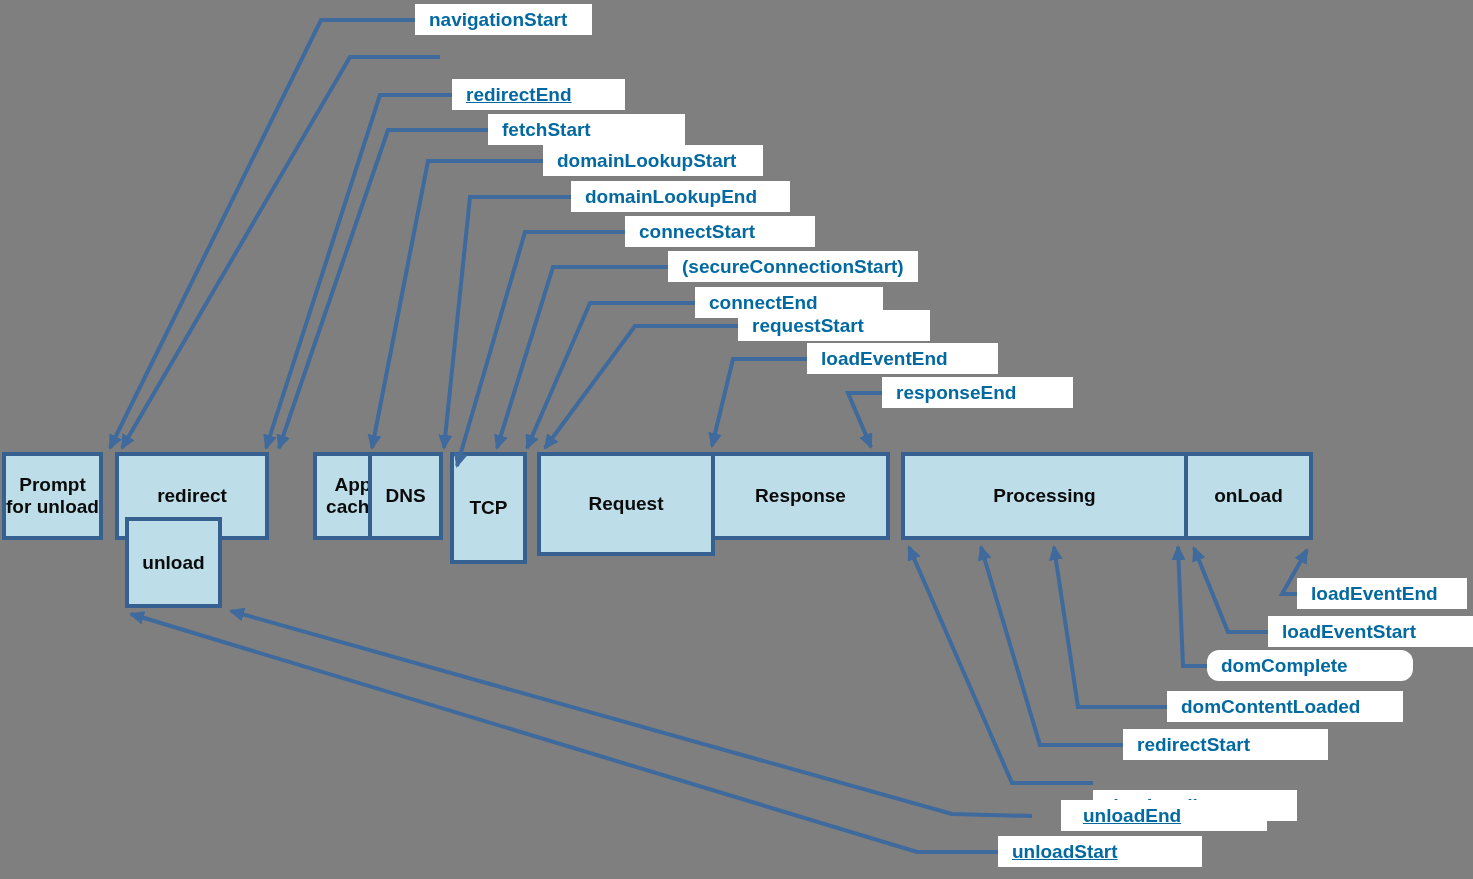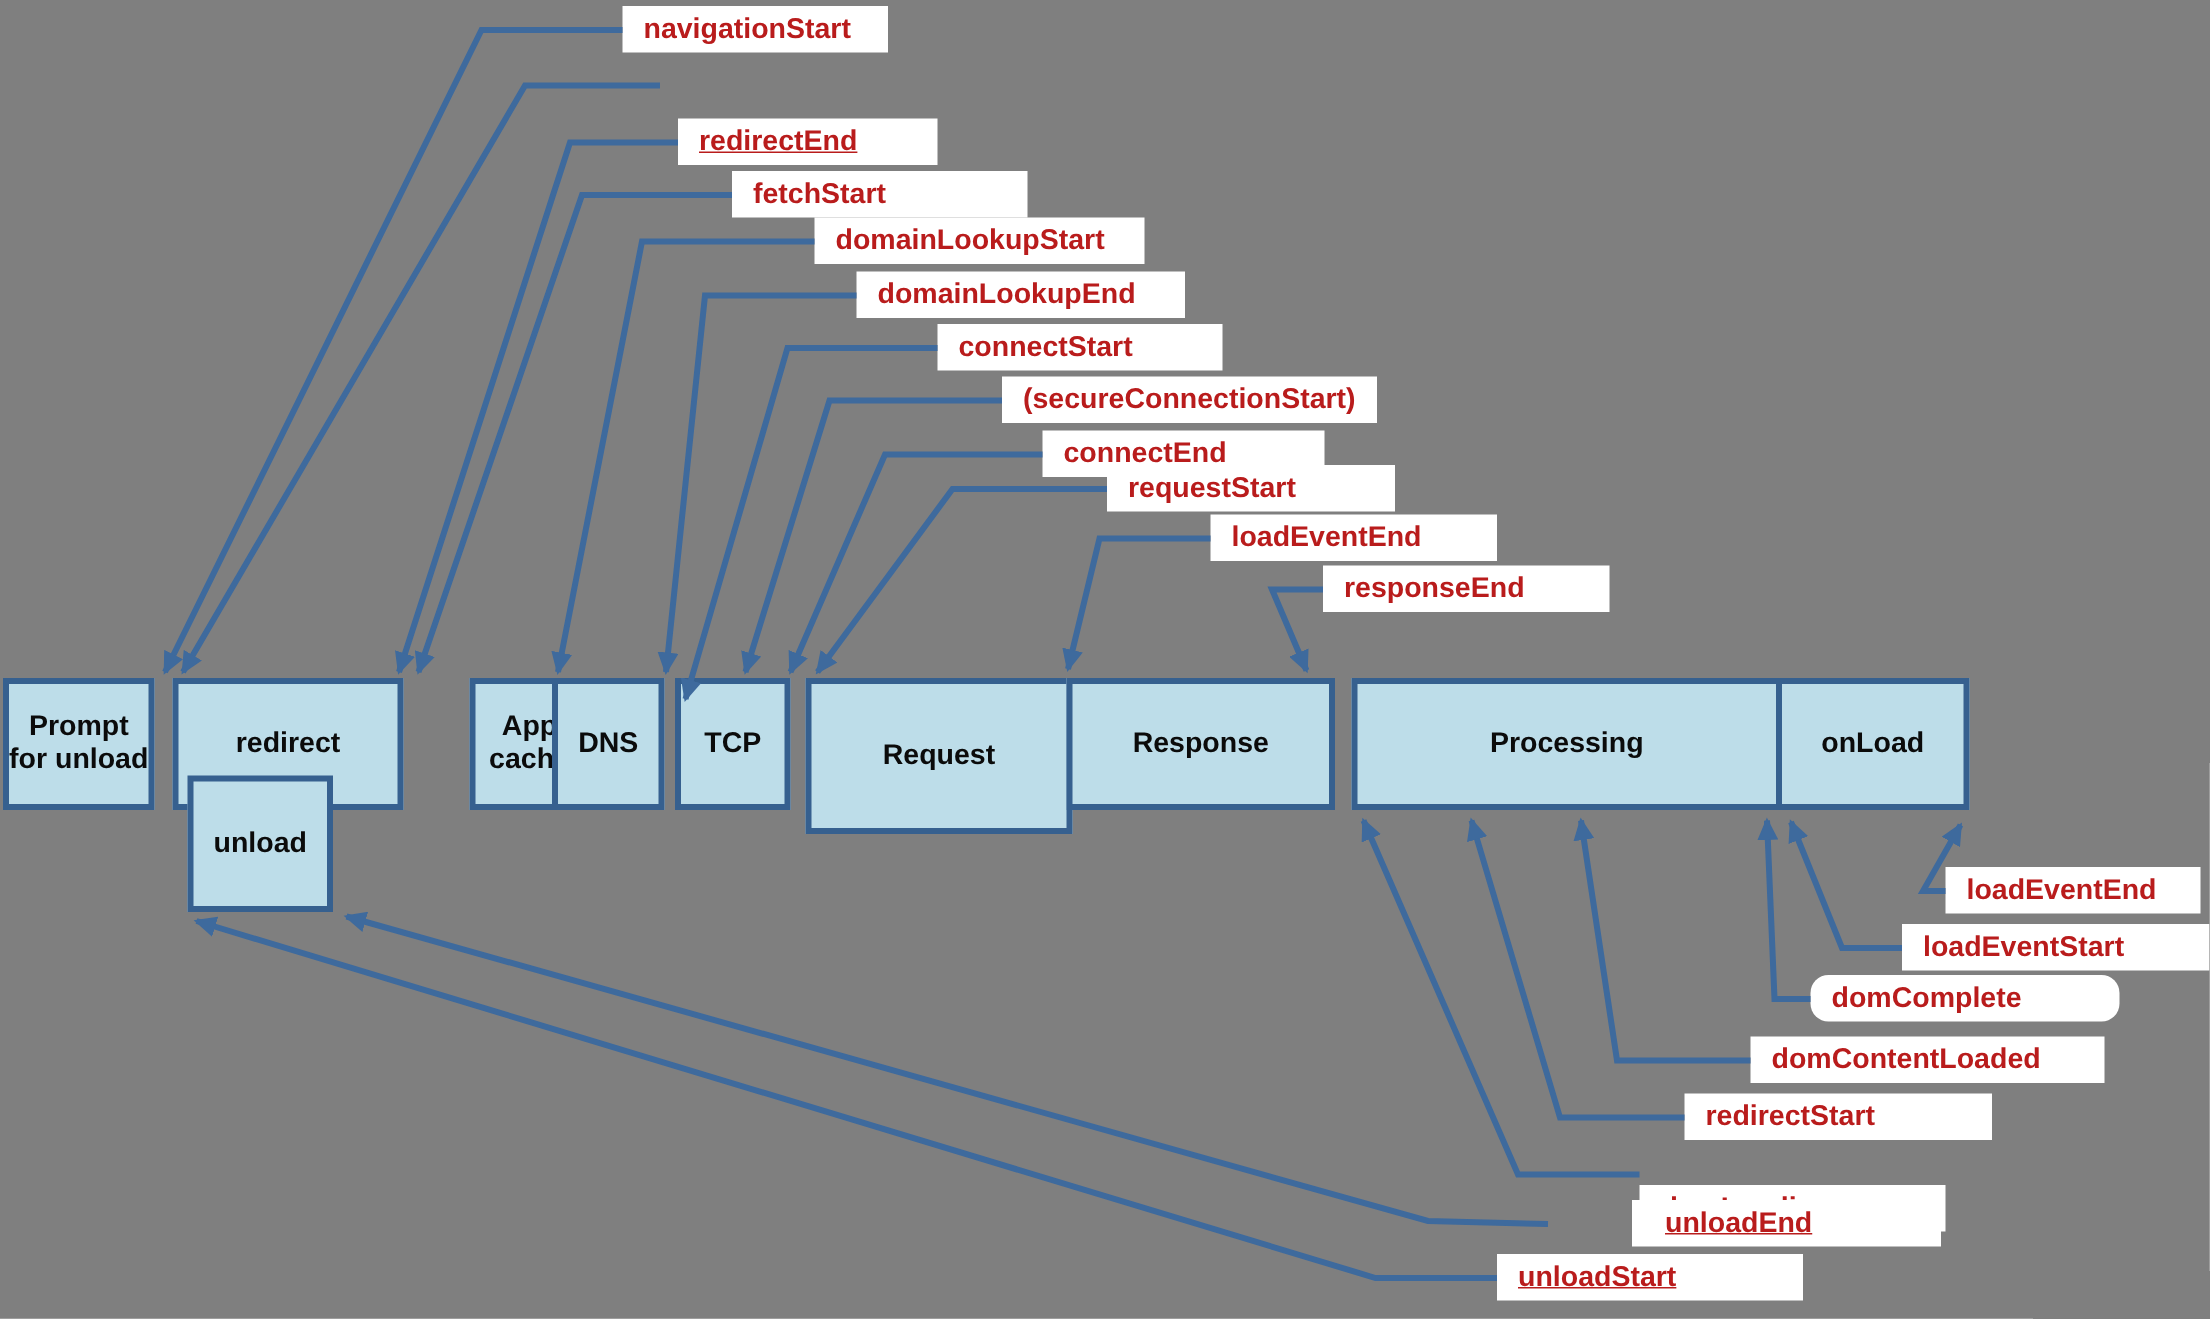--- a/index.html
+++ b/index.html
@@ -20,41 +20,41 @@
     font-weight:bold;font-size:19px;line-height:22px;color:#0b0b0b;
     z-index:1;
   }
   .phase.overlay{z-index:2;}
   .tlabel{
     position:absolute;
     box-sizing:border-box;
     background:#FFFFFF;
     height:31px;line-height:31px;
     padding-left:14px;
-    font-weight:bold;font-size:19px;color:#b91c1c;
+    font-weight:bold;font-size:19px;color:#0369a1;
     white-space:nowrap;
     z-index:2;
   }
   .tlabel.u{text-decoration:underline;}
   #arrows{
     position:absolute;left:0;top:0;z-index:3;
     pointer-events:none;
   }
   #arrows polyline{fill:none;stroke:#3E6A9D;stroke-width:4;}
 </style>
 </head>
 <body>
 
 <div id="stage">
 
   <div class="phase" style="left:2px;top:452px;width:101px;height:88px;">Prompt for unload</div>
   <div class="phase" style="left:115px;top:452px;width:154px;height:88px;">redirect</div>
   <div class="phase" style="left:278px;top:452px;width:80px;height:88px;margin-left:35px;">App cache</div>
   <div class="phase" style="left:368px;top:452px;width:75px;height:88px;">DNS</div>
-  <div class="phase" style="left:450px;top:452px;width:77px;height:88px;">TCP</div>
+  <div class="phase" style="left:450px;top:452px;width:77px;height:112px;">TCP</div>
   <div class="phase" style="left:537px;top:452px;width:178px;height:104px;">Request</div>
   <div class="phase" style="left:711px;top:452px;width:179px;height:88px;">Response</div>
   <div class="phase" style="left:901px;top:452px;width:287px;height:88px;">Processing</div>
   <div class="phase" style="left:1184px;top:452px;width:129px;height:88px;">onLoad</div>
   <div class="phase overlay" style="left:125px;top:517px;width:97px;height:91px;">unload</div>
 
   <div class="tlabel" style="left:415px;top:4px;width:177px;">navigationStart</div>
   <div class="tlabel u" style="left:452px;top:79px;width:173px;">redirectEnd</div>
   <div class="tlabel" style="left:488px;top:114px;width:197px;">fetchStart</div>
   <div class="tlabel" style="left:543px;top:145px;width:220px;">domainLookupStart</div>
@@ -64,21 +64,21 @@
   <div class="tlabel" style="left:695px;top:287px;width:188px;">connectEnd</div>
   <div class="tlabel" style="left:738px;top:310px;width:192px;">requestStart</div>
   <div class="tlabel" style="left:807px;top:343px;width:191px;">loadEventEnd</div>
   <div class="tlabel" style="left:882px;top:377px;width:191px;">responseEnd</div>
   <div class="tlabel" style="left:1297px;top:578px;width:170px;">loadEventEnd</div>
   <div class="tlabel" style="left:1268px;top:616px;width:205px;">loadEventStart</div>
   <div class="tlabel" style="left:1207px;top:650px;width:206px;border-radius:12px;">domComplete</div>
   <div class="tlabel" style="left:1167px;top:691px;width:236px;">domContentLoaded</div>
   <div class="tlabel" style="left:1123px;top:729px;width:205px;">redirectStart</div>
   <div class="tlabel" style="left:1093px;top:767px;width:204px;margin-top:23px;">domLoading</div>
-  <div class="tlabel u" style="left:1088px;top:800px;width:206px;padding-left:22px;">unloadEnd</div>
+  <div class="tlabel u" style="left:1061px;top:800px;width:206px;padding-left:22px;">unloadEnd</div>
   <div class="tlabel u" style="left:998px;top:836px;width:204px;">unloadStart</div>
 
   <svg id="arrows" width="1473" height="879" viewBox="0 0 1473 879">
     <defs>
       <marker id="ah" markerUnits="userSpaceOnUse" markerWidth="16" markerHeight="14" refX="13" refY="7" orient="auto">
         <path d="M0,0 L15,7 L0,14 z" fill="#3E6A9D"></path>
       </marker>
     </defs>
     <polyline points="415,20 321,20 110,448" marker-end="url(#ah)"></polyline>
     <polyline points="440,57 350,57 122,448" marker-end="url(#ah)"></polyline>

